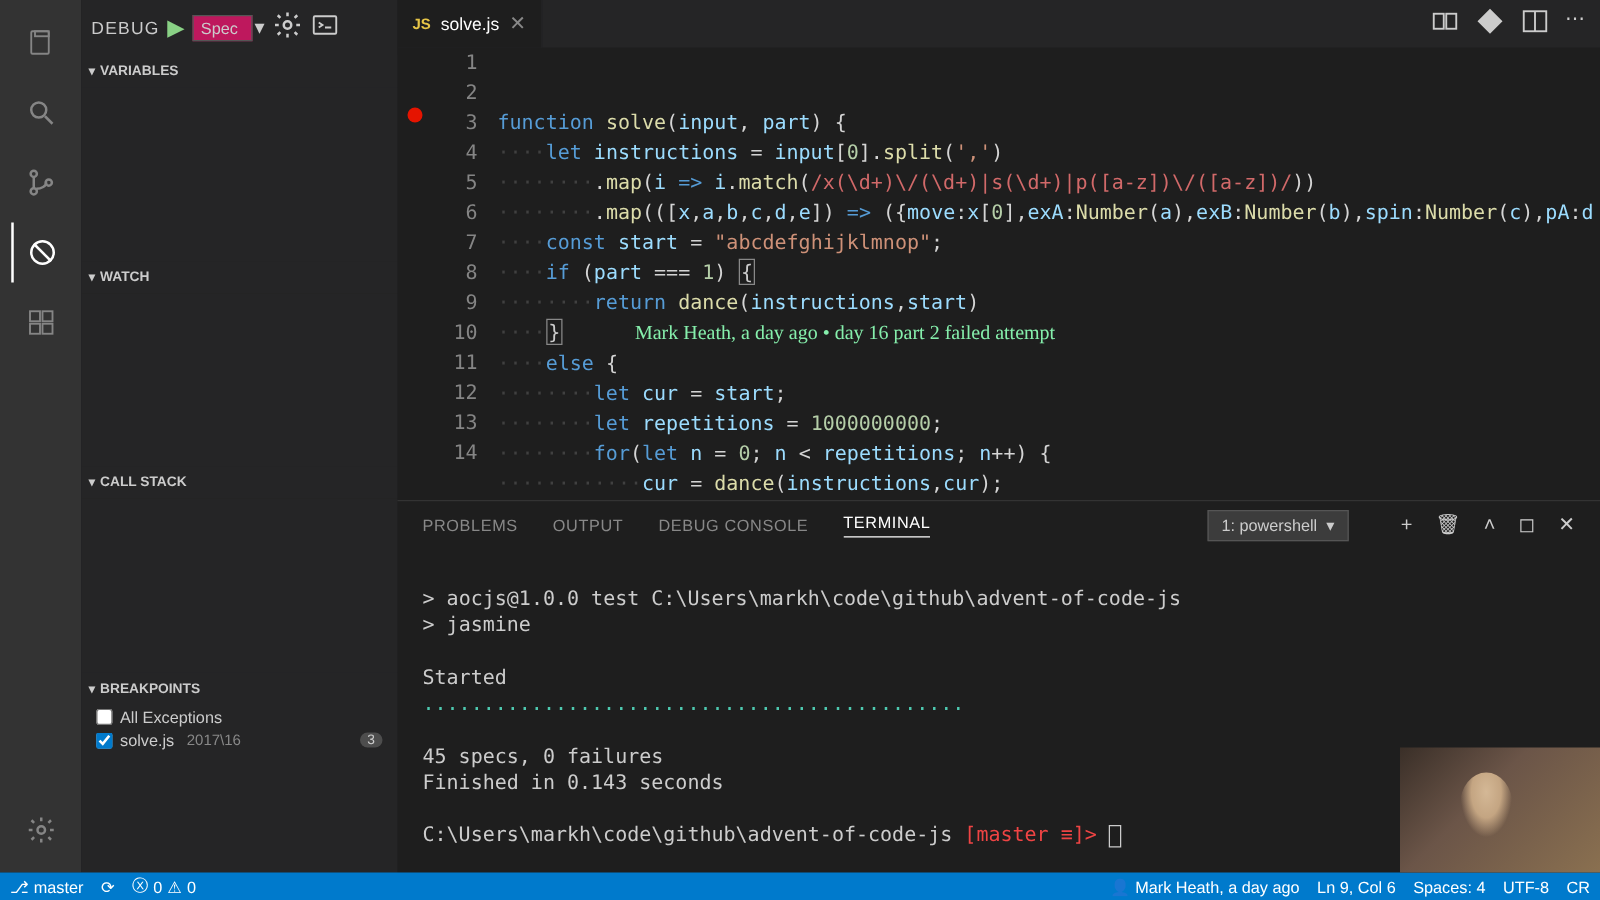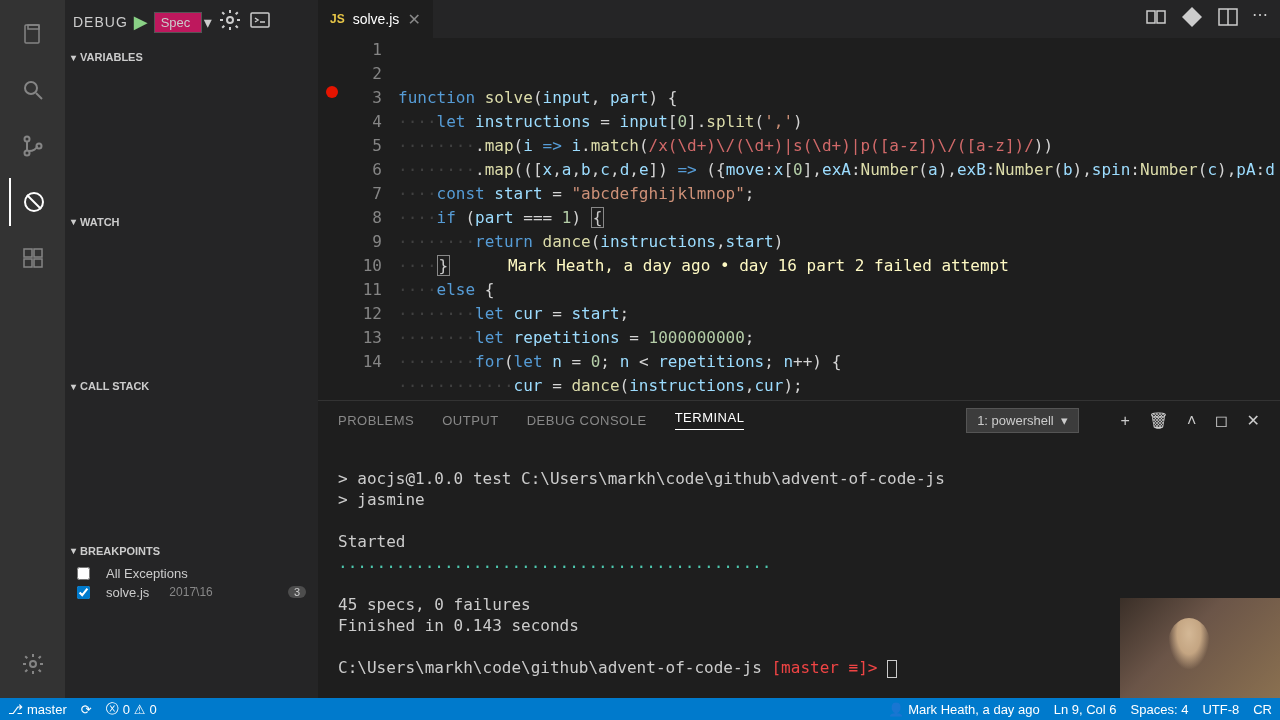--- a/index.html
+++ b/index.html
@@ -59,21 +59,21 @@
   font-size: 11px; font-weight: 600;
   color: #cccccc;
   cursor: pointer;
 }
 .panel-header .chev { margin-right: 4px; font-size: 10px; }
 .panel-body { flex: 1; background: #252526; }
 .variables { height: 160px; }
 .watch { height: 160px; }
 .callstack { height: 158px; }
 .breakpoints { height: 100px; }
-.bp-item { display: flex; align-items: center; padding: 2px 12px; font-size: 13px; gap: 16px; }
+.bp-item { display: flex; align-items: center; padding: 2px 12px; font-size: 13px; gap: 6px; }
 .bp-badge {
   margin-left: auto; background: #4d4d4d; color: #ccc;
   border-radius: 8px; padding: 0 6px; font-size: 11px;
 }
 .bp-path { color: #888; font-size: 12px; margin-left: 4px; }
 input[type=checkbox] { accent-color: #007acc; }
 
 .editor-area {
   position: absolute;
   left: 318px; top: 0; right: 0; height: 400px;
@@ -118,21 +118,21 @@
 }
 .kw { color: #569cd6; }
 .fn { color: #dcdcaa; }
 .id { color: #9cdcfe; }
 .str { color: #ce9178; }
 .num { color: #b5cea8; }
 .rx { color: #d16969; }
 .op { color: #d4d4d4; }
 .ws { color: #404040; }
 .cursor-box { border: 1px solid #888; padding: 0 1px; }
-.blame { color: #fef9c3; font-style: normal; }
+.blame { color: #86efac; font-style: normal; font-family: Liberation Serif, serif; }
 
 .bottom-panel {
   position: absolute;
   left: 318px; top: 400px; right: 0; bottom: 22px;
   background: #1e1e1e;
   border-top: 1px solid #333;
 }
 .panel-tabs {
   height: 38px; display: flex; align-items: center;
   padding: 0 20px; gap: 28px;

